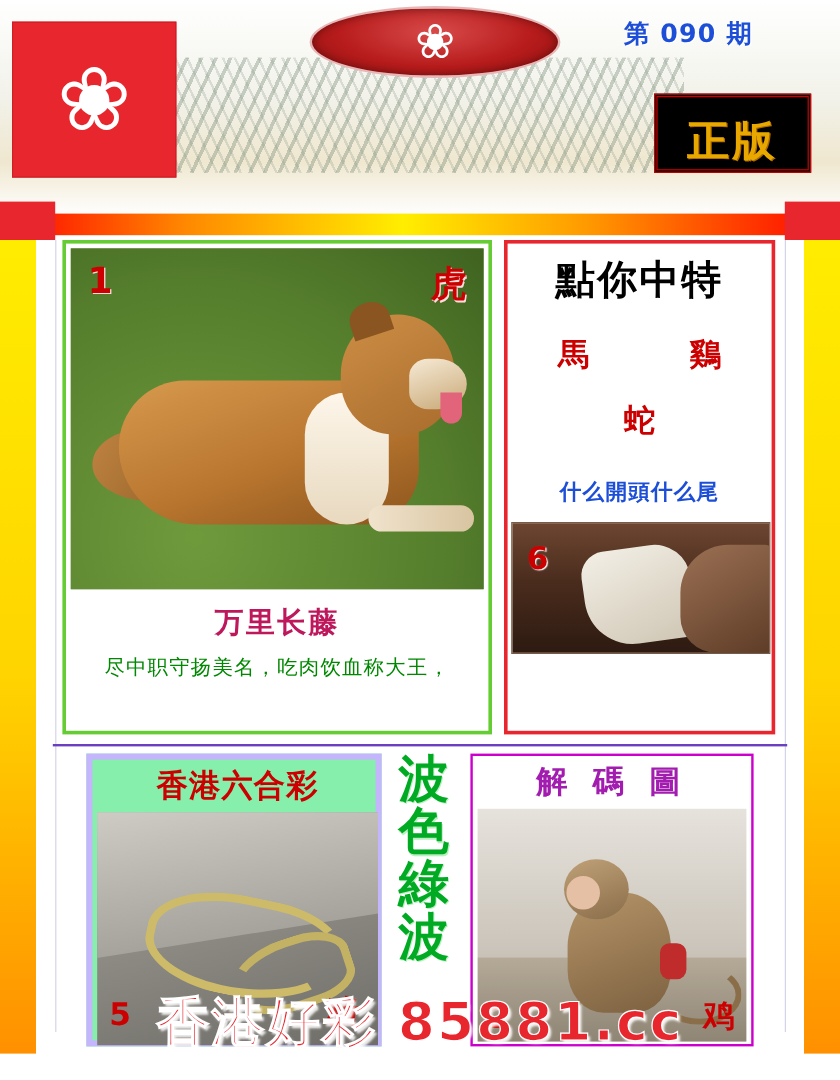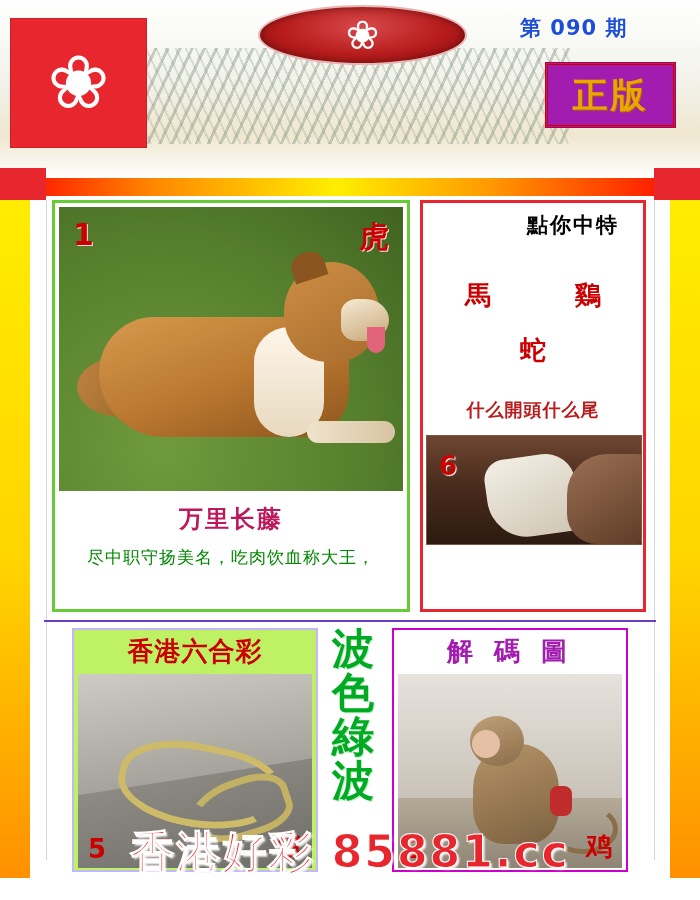--- a/index.html
+++ b/index.html
@@ -78,26 +78,26 @@
     left: 520px; top: 14px;
     font-size: 21px;
     font-weight: bold;
     color: #1d4ed8;
     letter-spacing: 1px;
     font-family: "DejaVu Sans", sans-serif;
     text-shadow: 1px 1px 0 #ffffff;
   }
   .stamp {
     position: absolute;
-    left: 545px; top: 62px;
+    left: 545px; top: 78px;
     width: 125px; height: 60px;
     border: 3px double #cc0000;
-    background: #a21caf;
+    background: #000000;
     display: flex;
-    align-items: center;
+    align-items: flex-end;
     justify-content: center;
   }
   .stamp span {
     color: #e8a800;
     font-size: 35px;
     font-weight: bold;
     letter-spacing: 3px;
     text-shadow: 1px 1px 0 #b06a00;
     font-family: "DejaVu Sans", sans-serif;
   }
@@ -292,26 +292,25 @@
     left: 420px; top: 200px;
     width: 226px; height: 412px;
     border: 3px solid #e8262d;
     background: #ffffff;
   }
   .card-right .r-title {
     position: absolute;
     left: 0; top: 8px;
     width: 220px;
     text-align: center;
-    font-size: 21px;
+    font-size: 33px;
     font-weight: bold;
     color: #000000;
     letter-spacing: 2px;
     font-family: "DejaVu Sans", sans-serif;
-    margin-left: 40px;
   }
   .card-right .r-row {
     position: absolute;
     left: 0;
     width: 220px;
     display: flex;
     justify-content: space-around;
     font-size: 26px;
     font-weight: bold;
     color: #cc0000;
@@ -319,21 +318,21 @@
   }
   .card-right .r-row.row1 { top: 75px; }
   .card-right .r-row.row2 { top: 130px; justify-content: center; }
   .card-right .r-sub {
     position: absolute;
     left: 0; top: 195px;
     width: 220px;
     text-align: center;
     font-size: 18px;
     font-weight: bold;
-    color: #b91c1c;
+    color: #1d4ed8;
     letter-spacing: 1px;
     font-family: "DejaVu Sans", sans-serif;
   }
   .card-right .r-photo {
     position: absolute;
     left: 3px; top: 232px;
     width: 214px; height: 108px;
     background:
       linear-gradient(180deg,#6d4631 0%,#4a2c1d 45%,#2d1a11 100%);
     overflow: hidden;
@@ -369,22 +368,22 @@
     position: absolute;
     left: 44px; top: 620px;
     width: 612px; height: 2px;
     background: #6a3fc0;
   }
 
   
   .card-snake {
     left: 72px; top: 628px;
     width: 246px; height: 244px;
-    border: 2px solid #c4b5fd;
-    background: #bef264;
+    border: 5px solid #c4b5fd;
+    background: #86efac;
   }
   .card-snake .s-title {
     position: absolute;
     left: 0; top: 4px;
     width: 242px;
     text-align: center;
     font-size: 26px;
     font-weight: bold;
     color: #cc0000;
     letter-spacing: 1px;

